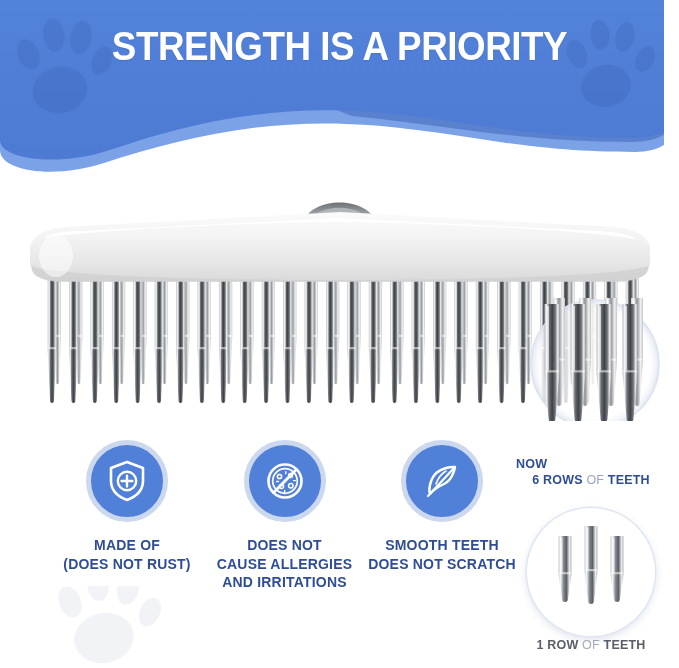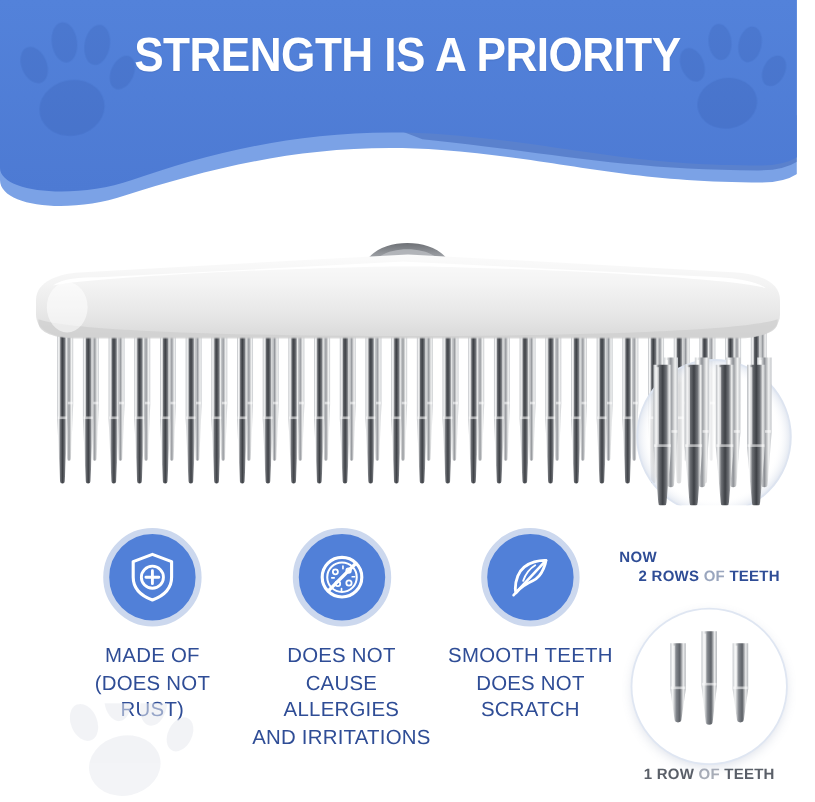--- a/index.html
+++ b/index.html
@@ -40,21 +40,21 @@
   .feature{width:150px;display:flex;flex-direction:column;align-items:center;}
   .ficon{
     width:82px;height:82px;border-radius:50%;
     background:#5180d8;
     border:5px solid #ccd8ee;
     box-sizing:border-box;
     display:flex;align-items:center;justify-content:center;
   }
   .fcap{
     margin-top:14px;text-align:center;
-    color:#2f4d96;font-size:17px;font-weight:normal;
+    color:#2f4d96;font-size:14px;font-weight:bold;
     line-height:1.33;letter-spacing:.2px;
   }
 
   
   .callout{position:absolute;width:150px;}
   .callout.now{left:516px;top:322px;}
   .callout.had{left:516px;top:508px;}
   .bubble{
     position:relative;width:128px;height:128px;border-radius:50%;
     margin:0 auto;overflow:hidden;
@@ -65,21 +65,21 @@
   .co-title{
     font-size:12.5px;font-weight:bold;
     margin-top:7px;letter-spacing:.3px;
   }
   .co-sub{
     text-align:center;font-size:12.5px;font-weight:bold;
     margin-top:2px;letter-spacing:.2px;
   }
   .now .co-title,.now .co-sub{color:#2f4d96;}
   .had .co-title,.had .co-sub{color:#5a5f68;}
-  .dim{color:#a9aeb8;font-weight:bold;}
+  .dim{color:#a9aeb8;font-weight:normal;}
   .now .dim{color:#9aa6be;}
 
   
   .wm{position:absolute;left:58px;top:586px;width:170px;height:82px;opacity:.55;}
 </style>
 </head>
 <body>
 
 <div class="stage">
 
@@ -708,21 +708,21 @@
         <div>SMOOTH TEETH</div>
         <div>DOES NOT SCRATCH</div>
       </div>
     </div>
   </div>
 
   <div class="callout now">
     <div class="bubble"></div>
     <div class="co-title">NOW</div>
     <div class="co-sub">
-      <span>2 ROWS</span>
+      <span>6 ROWS</span>
       <span class="dim">OF</span>
       <span>TEETH</span>
     </div>
   </div>
 
   <div class="callout had">
     <div class="bubble">
       <svg width="128" height="128" viewBox="0 0 128 128">
         <defs>
           <linearGradient id="chromeHad" x1="0" y1="0" x2="1" y2="0">

